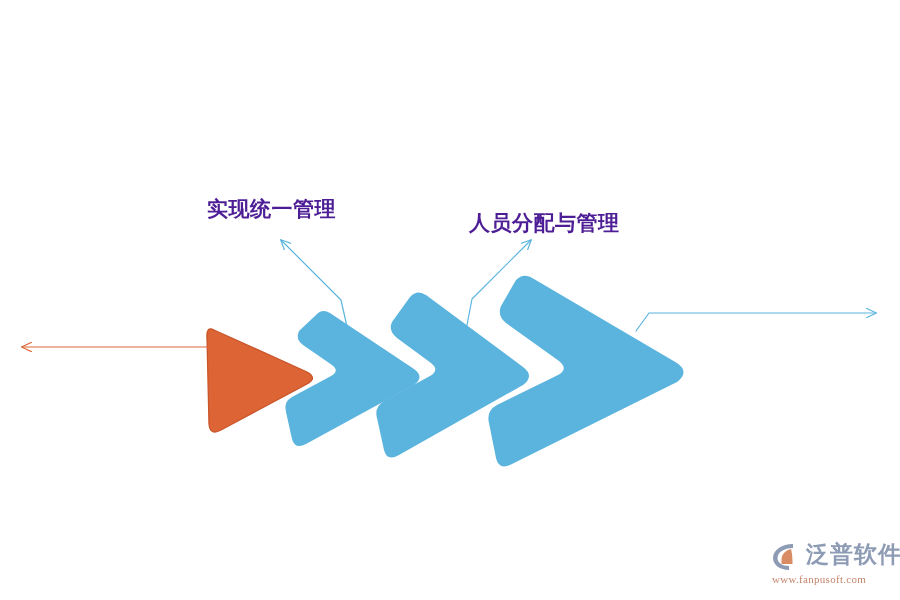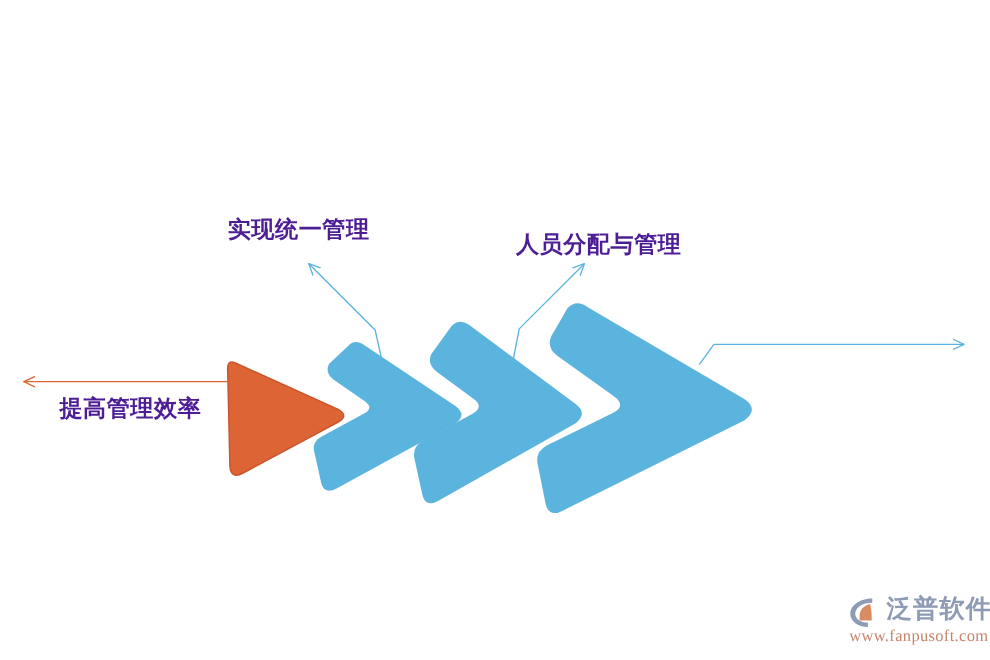--- a/index.html
+++ b/index.html
@@ -64,21 +64,21 @@
     line-height: 28px;
     color: #8e9bb5;
     white-space: nowrap;
     letter-spacing: 1px;
   }
   #watermark-url {
     position: absolute;
     left: 2px;
     top: 30px;
     font-family: "Liberation Serif", "DejaVu Serif", serif;
-    font-size: 15px;
+    font-size: 11px;
     line-height: 18px;
     color: #c5856c;
     white-space: nowrap;
     letter-spacing: 0.3px;
   }
 </style>
 </head>
 <body>
 
 <div id="stage">
@@ -158,21 +158,20 @@
 
     <g>
       <path d="M 466 330 L 472 299 L 531 240" fill="none" stroke="#5BB4DE" stroke-width="1.2" stroke-linecap="round" stroke-linejoin="round" marker-end="url(#arrow-blue)"></path>
     </g>
 
     <g>
       <path d="M 636 331 L 649 313 L 876 313" fill="none" stroke="#5BB4DE" stroke-width="1.2" stroke-linecap="round" stroke-linejoin="round" marker-end="url(#arrow-blue)"></path>
     </g>
   </svg>
 
-  <div class="label" id="label-improve-efficiency">提高管理效率</div>
 
   <div class="label" id="label-unified-management">实现统一管理</div>
 
   <div class="label" id="label-staff-allocation">人员分配与管理</div>
 
 
   <div id="watermark">
     <svg id="watermark-mark" viewBox="0 0 34 30" xmlns="http://www.w3.org/2000/svg">
       <path d="M 23 2 C 12 2 3 8 3 16 C 3 23 10 28 19 28 L 19 24 C 12 24 7.5 20.6 7.5 16 C 7.5 10.4 14 6 23 6 Z" fill="#8e9bb5"></path>
       <path d="M 21 7 C 15 8.5 11.5 12.5 11.5 17.5 L 11.5 22 L 22.5 22 C 22.5 15 22 11 21 7 Z" fill="#d98c63"></path>

